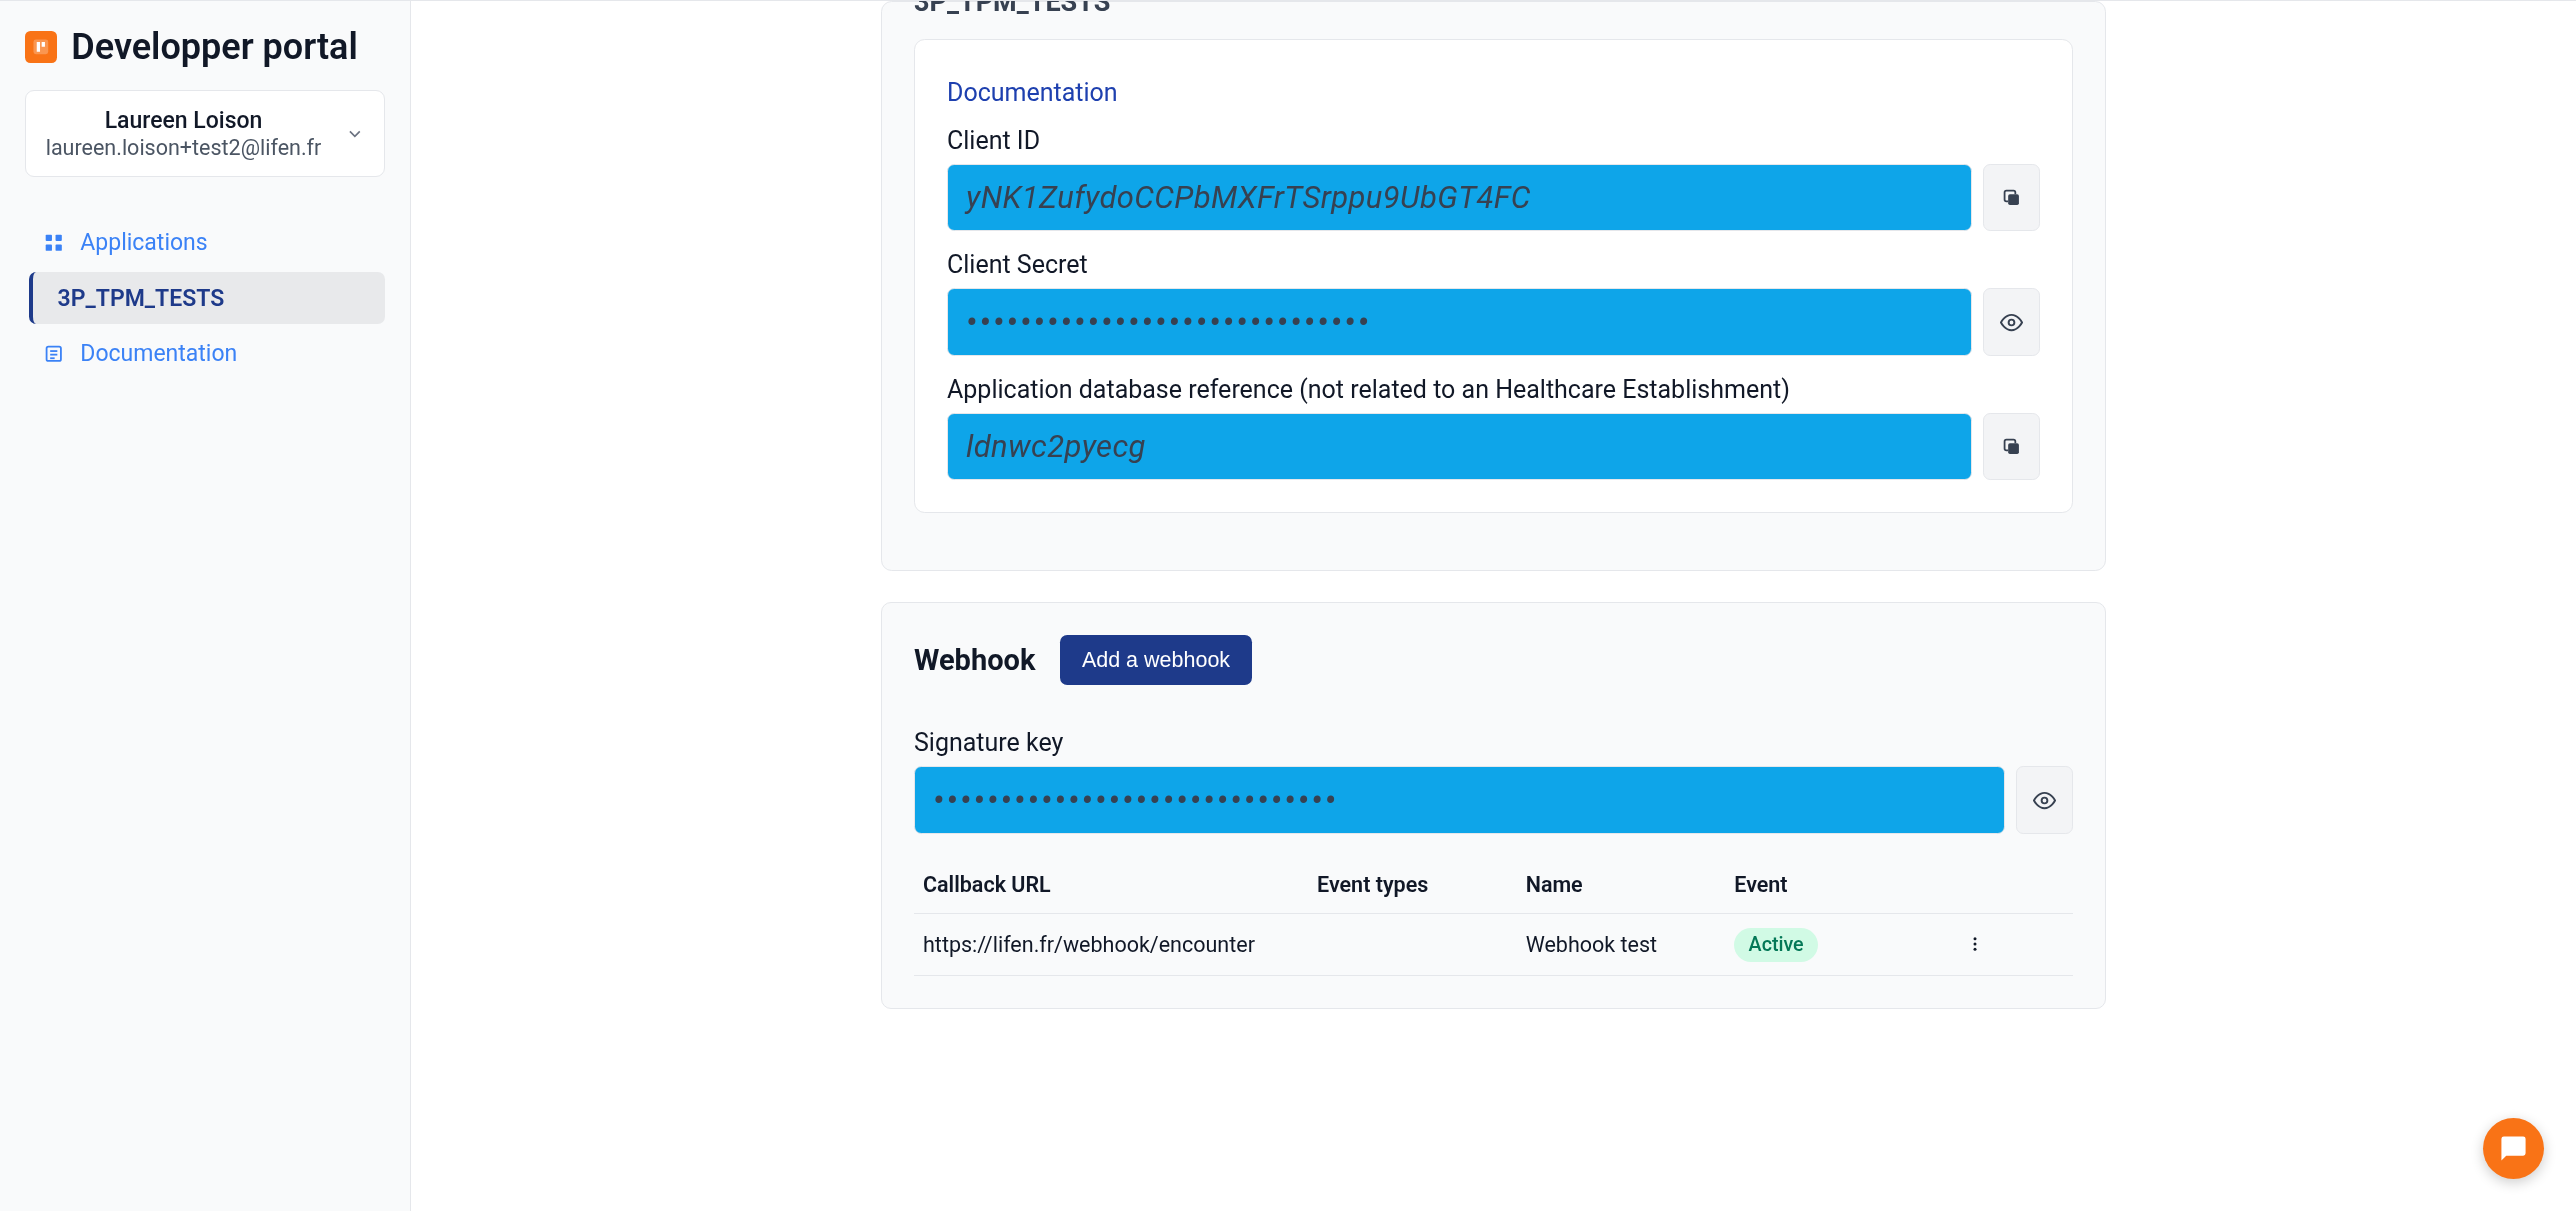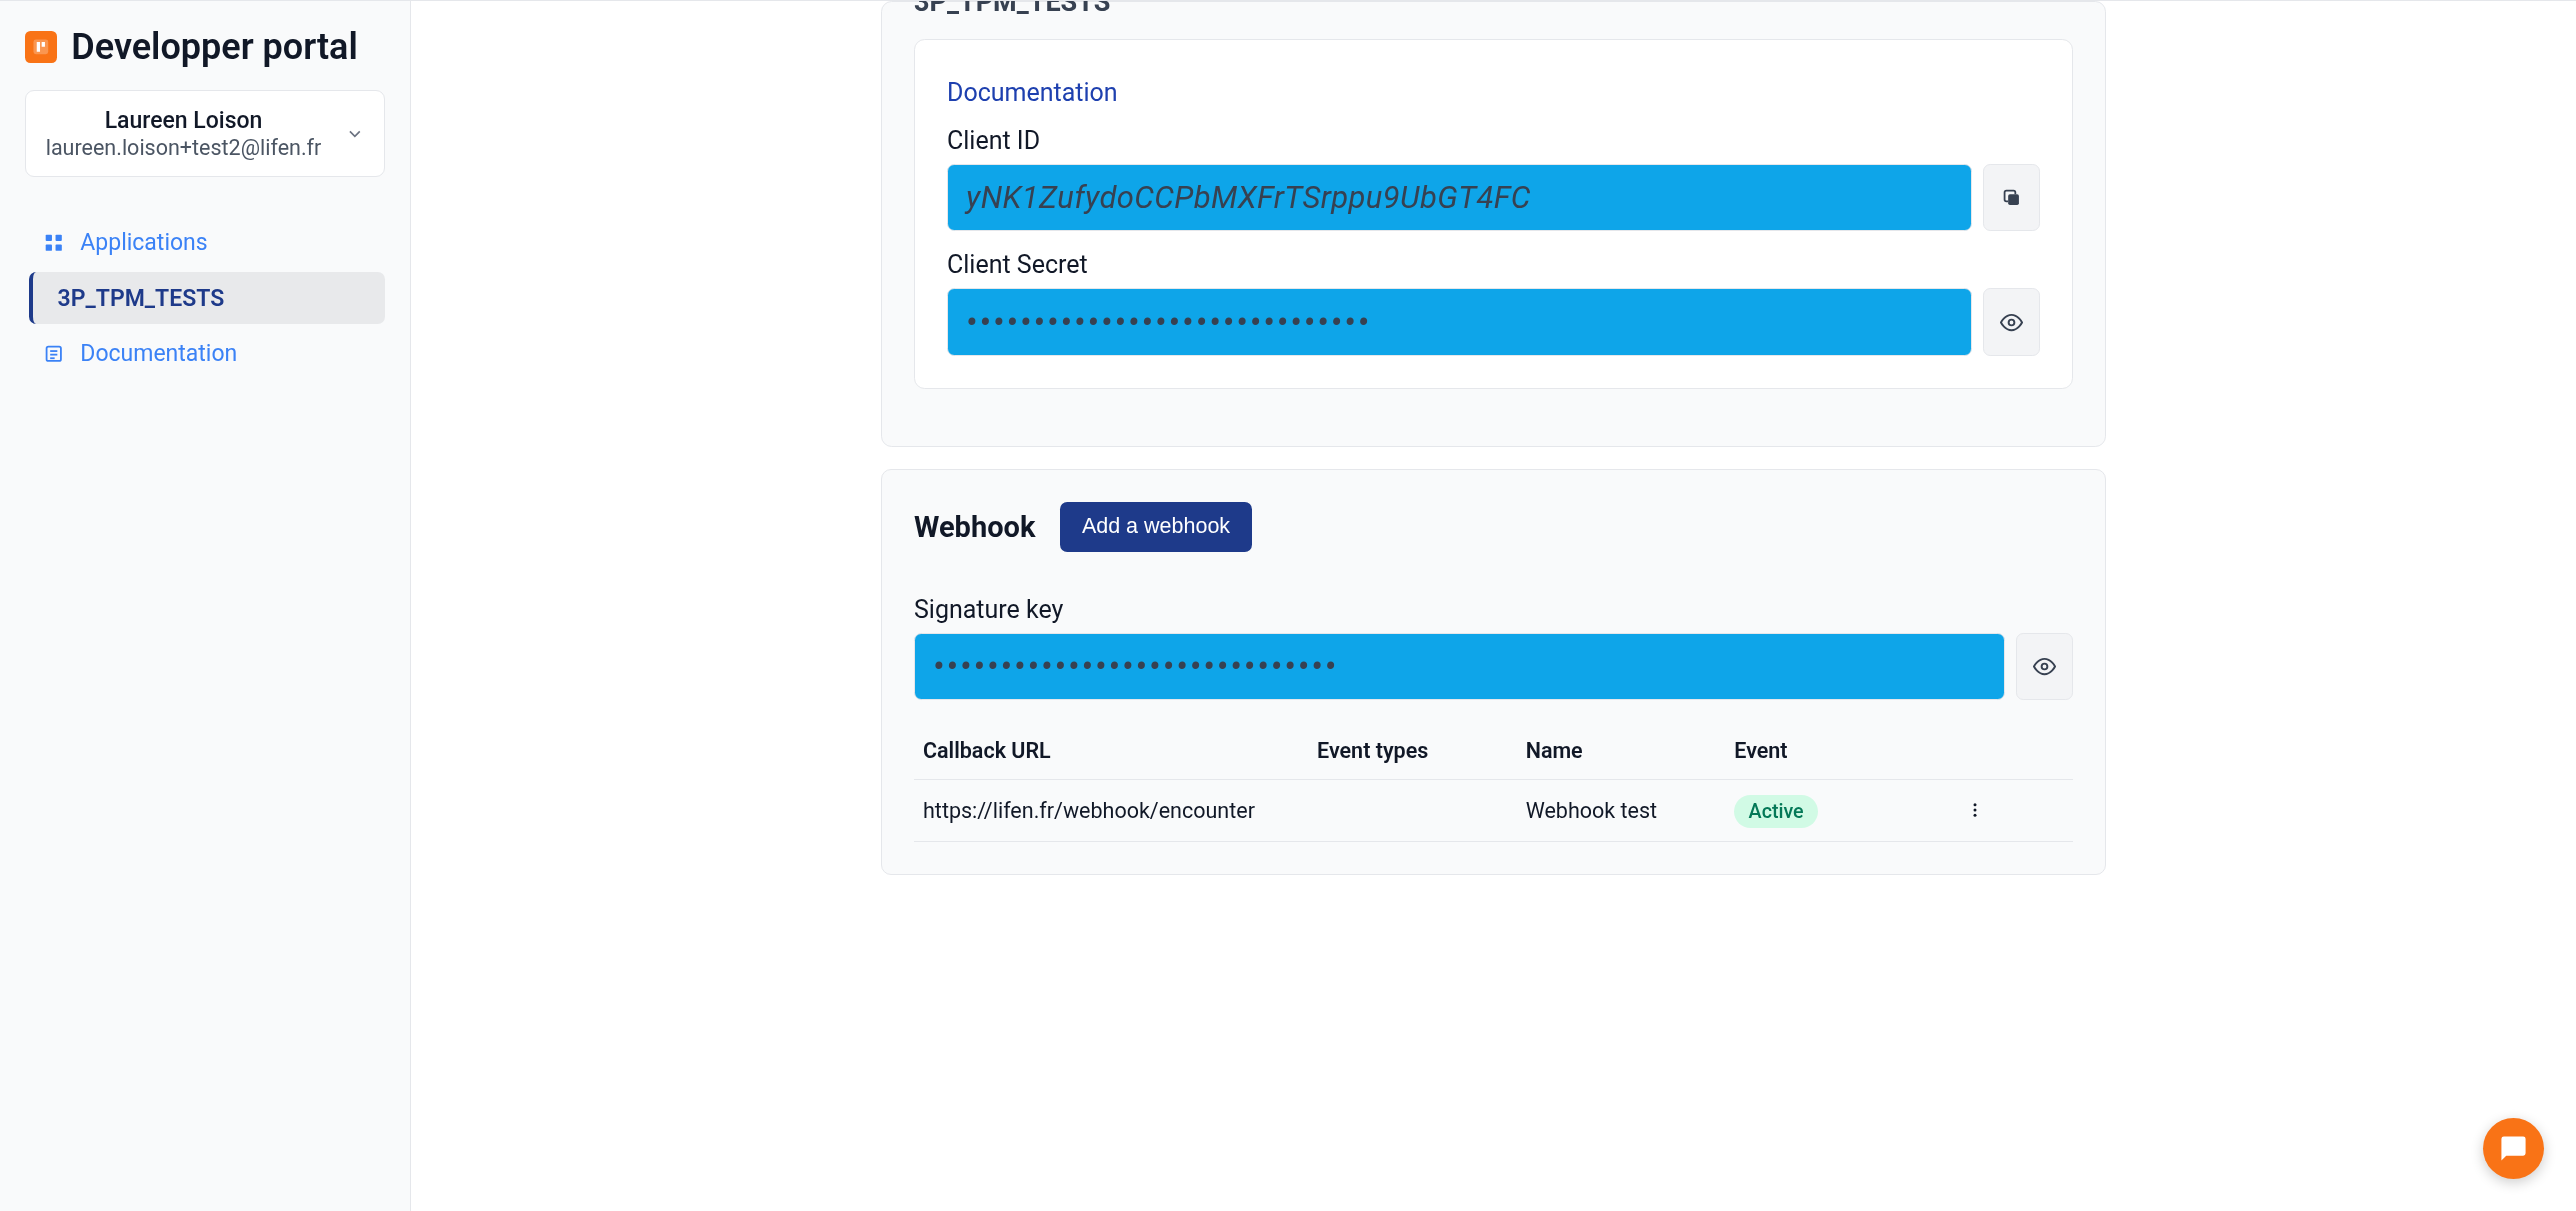--- a/index.html
+++ b/index.html
@@ -116,21 +116,21 @@
   width: 57px;
   background: #f3f4f6;
   border: 0.9px solid #e5e7eb;
   border-radius: 7.2px;
   display: flex; align-items: center; justify-content: center;
   cursor: pointer;
   color: #374151;
 }
 .outer-card2 {
   width: 1225px;
-  margin: 22px auto 0;
+  margin: 31px auto 0;
   background: #f9fafb;
   border: 0.9px solid #e5e7eb;
   border-radius: 10px;
   padding: 32px;
 }
 .webhook-header { display: flex; align-items: center; gap: 25px; }
 .webhook-title { font-size: 29px; font-weight: 700; color: #111827; }
 .primary-btn {
   background: #1e3a8a;
   color: #fff;
@@ -265,20 +265,34 @@
               <span>
                 <svg width="23" height="23" viewBox="0 0 24 24" fill="none" stroke="currentColor" stroke-width="2">
                     <path d="M1 12s4-8 11-8 11 8 11 8-4 8-11 8-11-8-11-8z"></path>
                     <circle cx="12" cy="12" r="3"></circle>
                   </svg>
               </span>
             </div>
           </div>
         </div>
 
+        <div class="field">
+          <label class="field-label">Application database reference (not related to an Healthcare Establishment)</label>
+          <div class="input-row">
+            <div class="readonly-input">ldnwc2pyecg</div>
+            <div class="icon-btn">
+              <span>
+                <svg width="21.5" height="21.5" viewBox="0 0 24 24" fill="currentColor">
+                    <rect x="8" y="8" width="12" height="12" rx="2"></rect>
+                    <path d="M16 8V6a2 2 0 0 0-2-2H6a2 2 0 0 0-2 2v8a2 2 0 0 0 2 2h2" fill="none" stroke="currentColor" stroke-width="2"></path>
+                  </svg>
+              </span>
+            </div>
+          </div>
+        </div>
       </div>
     </div>
 
     <div class="outer-card2">
       <div class="webhook-header">
         <div class="webhook-title">Webhook</div>
         <button class="primary-btn">Add a webhook</button>
       </div>
 
       <div class="field" style="margin-top:43px;">

